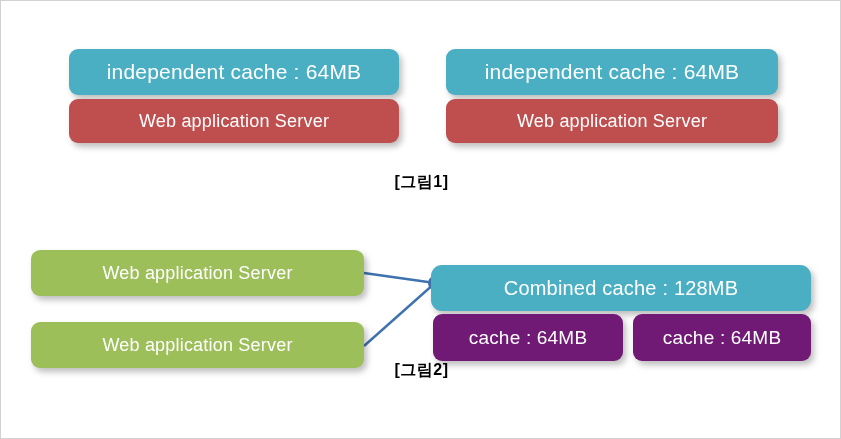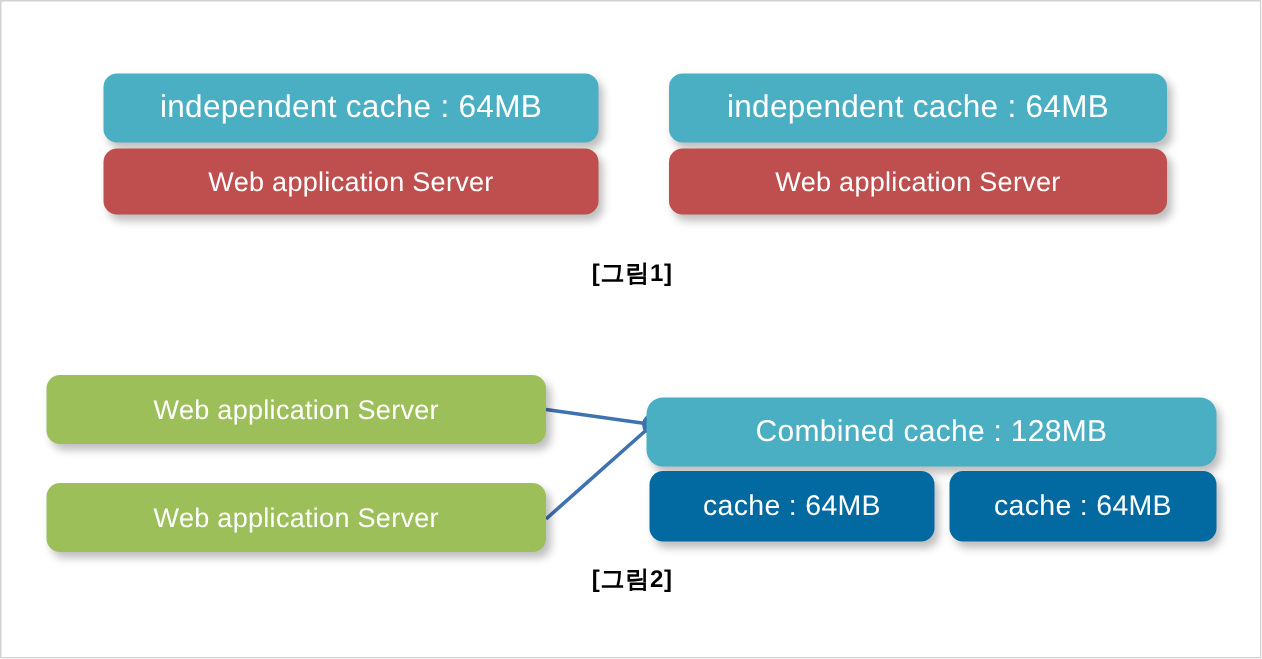--- a/index.html
+++ b/index.html
@@ -34,21 +34,21 @@
     text-align: center;
     letter-spacing: 0.2px;
     box-shadow: 3px 4px 6px rgba(0,0,0,0.26);
     white-space: nowrap;
     user-select: none;
   }
 
   .box-teal   { background: #4bafc4; }
   .box-red    { background: #bf4f4f; }
   .box-green  { background: #9cbf5a; }
-  .box-purple { background: #0369a1; }
+  .box-purple { background: #701a75; }
 
   
   .fig1-cache {
     top: 48px;
     height: 46px;
     font-size: 21px;
   }
   .fig1-server {
     top: 98px;
     height: 44px;
@@ -105,21 +105,21 @@
     position: absolute;
     width: 841px;
     left: 0;
     text-align: center;
     font-size: 16px;
     font-weight: bold;
     color: #000000;
     letter-spacing: 0.5px;
   }
   .caption-1 { top: 171px; }
-  .caption-2 { top: 375px; }
+  .caption-2 { top: 359px; }
 </style>
 </head>
 <body>
 
 <div id="canvas">
 
   <div class="box box-teal fig1-cache col-left">independent  cache : 64MB</div>
 
   <div class="box box-red fig1-server col-left">Web application Server</div>
 

